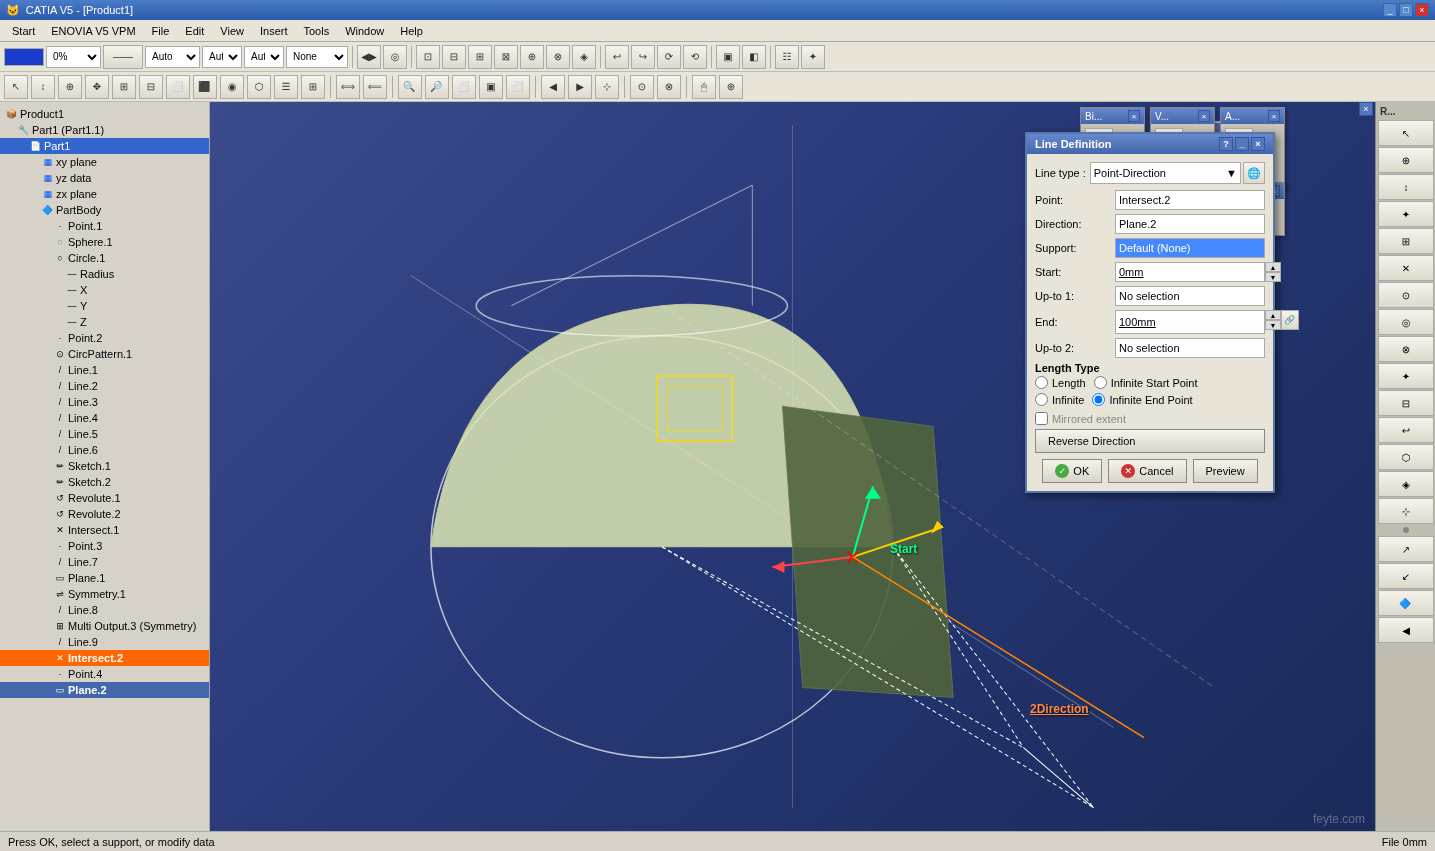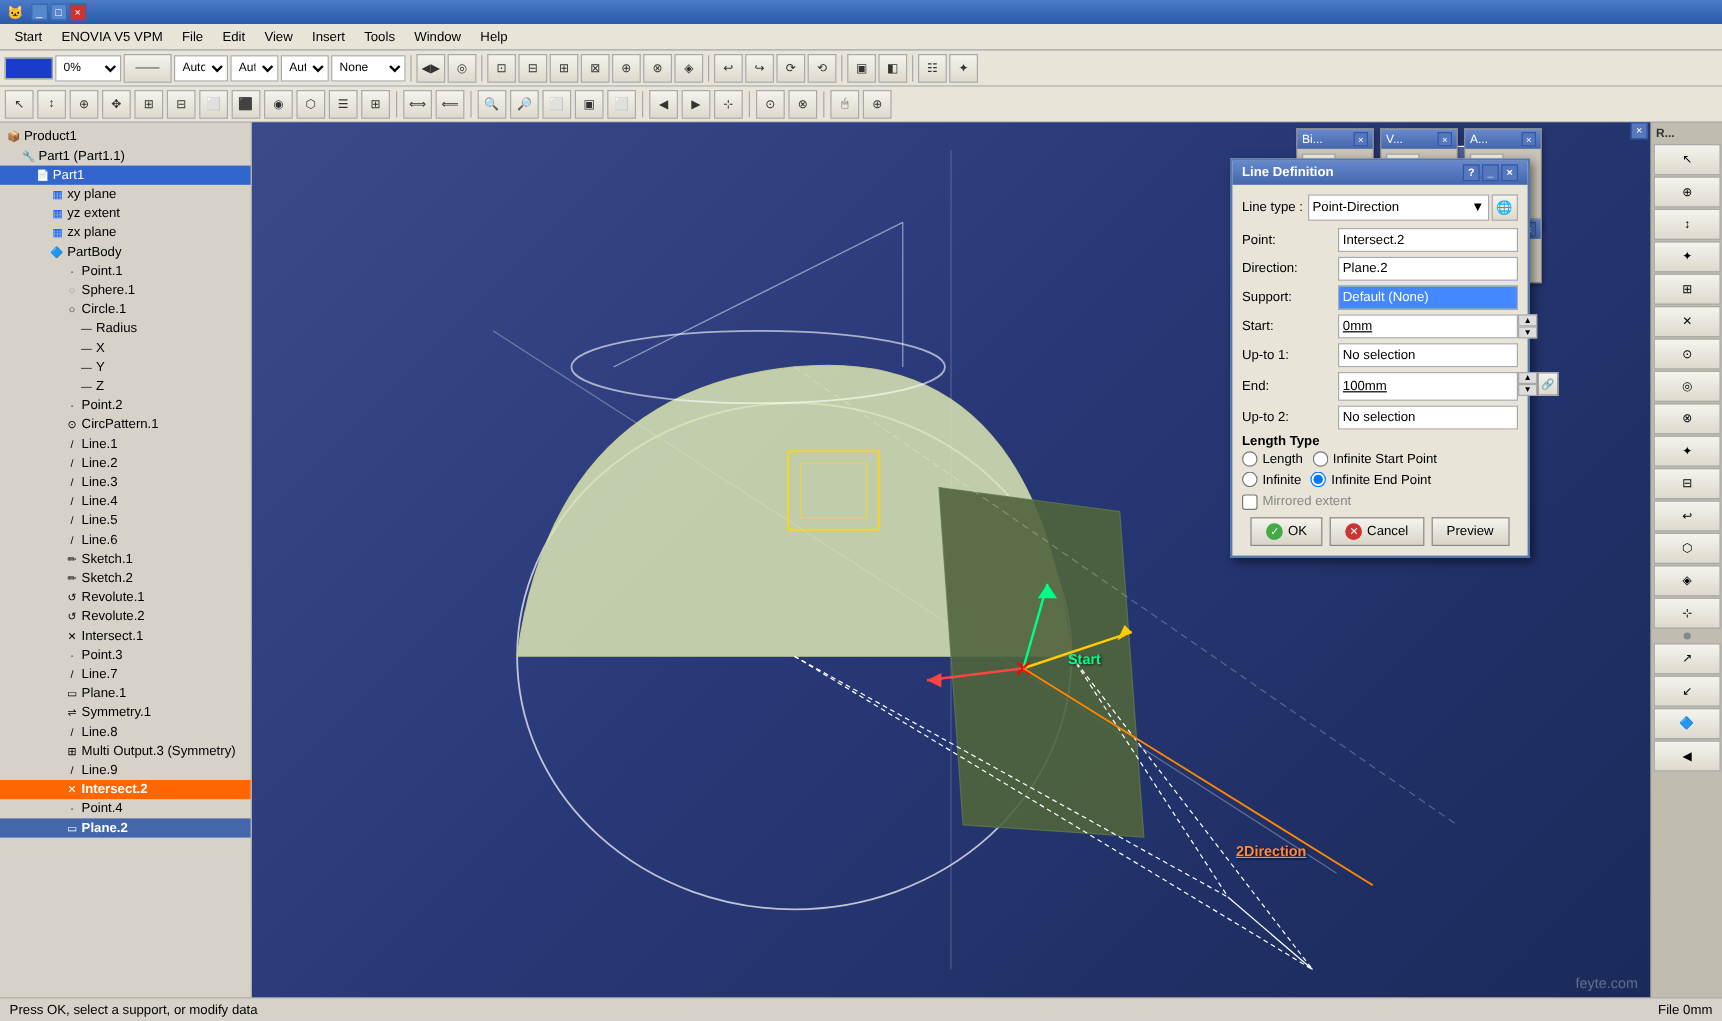--- a/index.html
+++ b/index.html
@@ -118,21 +118,21 @@
     .spinner-input {
       display: flex; flex: 1;
     }
     .spinner-input input { flex: 1; height: 20px; border: 1px solid #aaa; background: white; padding: 0 3px; font-size: 11px; text-decoration: underline; }
     .spinner-input .spin-btns { display: flex; flex-direction: column; }
     .spin-btn { width: 16px; height: 10px; background: #ddd; border: 1px solid #aaa; cursor: pointer; display: flex; align-items: center; justify-content: center; font-size: 7px; }
     .dialog-section-label { font-size: 11px; font-weight: bold; margin: 4px 0 2px 0; }
     .radio-row { display: flex; align-items: center; gap: 4px; margin-bottom: 2px; }
     .radio-row input[type=radio] { margin: 0; }
     .radio-row label { font-size: 11px; }
-    .checkbox-row { display: flex; gap: 4px; margin-bottom: 4px; }
+    .checkbox-row { display: flex; align-items: center; gap: 4px; margin-bottom: 4px; }
     .checkbox-row input[type=checkbox] { margin: 0; }
     .checkbox-row label { font-size: 11px; color: #888; }
     .dialog-btn-row { display: flex; justify-content: center; gap: 6px; margin-top: 6px; }
     .dialog-btn {
       height: 24px; padding: 0 12px;
       background: linear-gradient(to bottom, #f5f3ec, #d8d4c8);
       border: 1px solid #888; cursor: pointer; font-size: 11px;
       display: flex; align-items: center; gap: 4px;
     }
     .dialog-btn .btn-icon { width: 14px; height: 14px; border-radius: 50%; display: flex; align-items: center; justify-content: center; font-size: 9px; }
@@ -175,20 +175,21 @@
     
     .watermark {
       position: absolute; bottom: 5px; right: 10px; color: rgba(255,255,255,0.3); font-size: 12px;
     }
   </style>
 </head>
 <body>
 
 <div id="titlebar">
   <span style="margin-right:6px;">🐱</span>
+  <span style="flex:1;">CATIA V5 - [Product1]</span>
   <div class="win-btns">
     <div class="win-btn">_</div>
     <div class="win-btn">□</div>
     <div class="win-btn" style="background:#cc3333;">×</div>
   </div>
 </div>
 
 <div id="menubar">
   <span class="menu-item">Start</span>
   <span class="menu-item">ENOVIA V5 VPM</span>
@@ -200,21 +201,21 @@
   <span class="menu-item">Window</span>
   <span class="menu-item">Help</span>
 </div>
 
 <div id="toolbar1">
   <div class="tb-color-box"></div>
   <select class="tb-select" style="width:55px;">
     <option>0%</option>
   </select>
   <div class="tb-btn" style="width:40px;">——</div>
-  <select class="tb-select" style="width:45px;">
+  <select class="tb-select" style="width:55px;">
     <option>Auto</option>
   </select>
   <select class="tb-select" style="width:40px;">
     <option>Aut</option>
   </select>
   <select class="tb-select" style="width:40px;">
     <option>Aut</option>
   </select>
   <select class="tb-select" style="width:62px;">
     <option>None</option>
@@ -296,21 +297,21 @@
       <span style="color:white;">Part1</span>
     </div>
     <div class="tree-item" style="padding-left:4px;">
       <span class="tree-indent" style="width:36px;"></span>
       <span class="tree-icon" style="color:#0055ff;">▦</span>
       <span>xy plane</span>
     </div>
     <div class="tree-item" style="padding-left:4px;">
       <span class="tree-indent" style="width:36px;"></span>
       <span class="tree-icon" style="color:#0055ff;">▦</span>
-      <span>yz extent</span>
+      <span>yz data</span>
     </div>
     <div class="tree-item" style="padding-left:4px;">
       <span class="tree-indent" style="width:36px;"></span>
       <span class="tree-icon" style="color:#0055ff;">▦</span>
       <span>zx plane</span>
     </div>
     <div class="tree-item" style="padding-left:4px;">
       <span class="tree-indent" style="width:36px;"></span>
       <span class="tree-icon" style="color:#ff6600;">🔷</span>
       <span>PartBody</span>
@@ -618,20 +619,25 @@
               <label>Infinite End Point</label>
             </div>
           </div>
         </div>
 
         <div class="checkbox-row" style="margin-top:4px;">
           <input type="checkbox" style="">
           <label>Mirrored extent</label>
         </div>
 
+        <div style="margin-bottom:6px;">
+          <button class="dialog-btn" style="width:100%;">
+            <span>Reverse Direction</span>
+          </button>
+        </div>
 
         <div class="dialog-btn-row">
           <button class="dialog-btn">
             <span class="btn-icon green">✓</span>
             <span>OK</span>
           </button>
           <button class="dialog-btn">
             <span class="btn-icon red">✕</span>
             <span>Cancel</span>
           </button>

